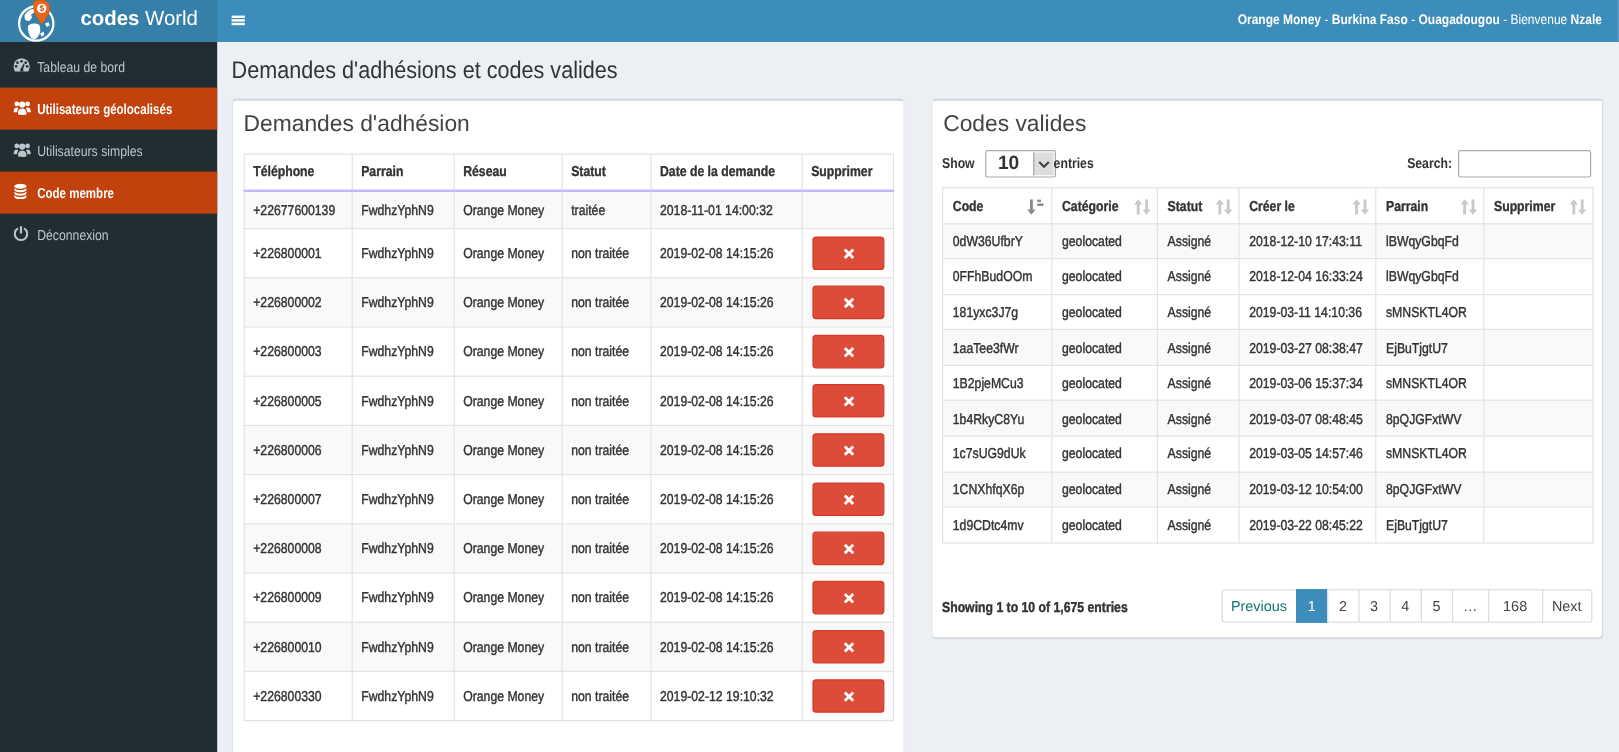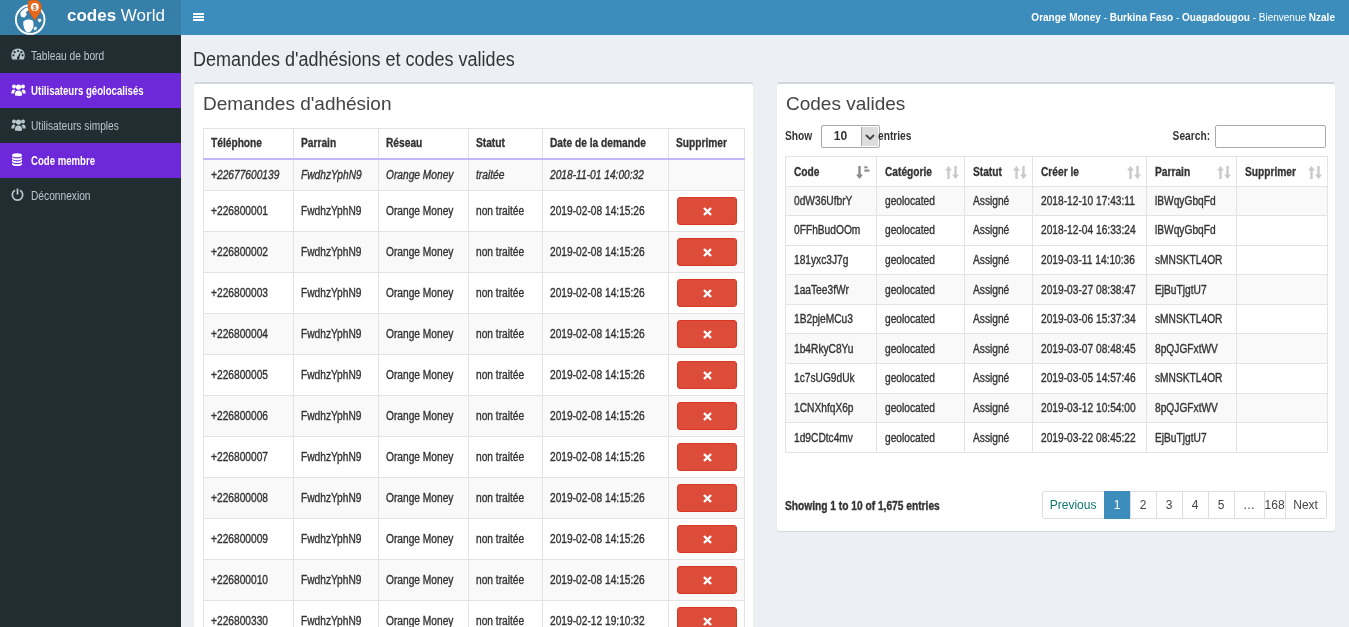--- a/index.html
+++ b/index.html
@@ -13,63 +13,63 @@
 .burger { position:absolute; left:193px; top:12.5px; }
 .burger div { width:11px; height:2.4px; background:#fff; margin-bottom:0.9px; }
 .hdr-right { position:absolute; right:14px; top:0; height:35px; line-height:35px; color:#fff; font-size:11.5px; font-weight:400; white-space:nowrap; transform:scaleX(0.87); transform-origin:100% 50%; }
 .hdr-right b { font-weight:700; }
 
 .sidebar { position:absolute; left:0; top:35px; width:181px; height:592px; background:#222d32; }
 .menu { position:absolute; top:3px; left:0; width:181px; }
 .mi { height:35px; color:#b8c7ce; font-size:12px; white-space:nowrap; position:relative; }
 .mi .ic { position:absolute; left:11px; top:10px; width:14px; height:14px; }
 .mi .tx { position:absolute; left:31px; top:1px; height:35px; line-height:35px; transform:scaleX(0.85); transform-origin:0 50%; }
-.mi.act { background:#6d28d9; color:#fff; font-weight:700; }
+.mi.act { background:#c2410c; color:#fff; font-weight:700; }
 .mi.act .tx { transform:scaleX(0.8); }
 
 .h1title { position:absolute; left:193px; top:45px; font-size:20px; line-height:29px; color:#333; font-weight:400; transform:scaleX(0.90); transform-origin:0 50%; white-space:nowrap; }
 .panel { position:absolute; background:#fff; border-top:2px solid #d2d6de; border-radius:3px; box-shadow:0 1px 1px rgba(0,0,0,0.1); }
 .panel-l { left:194px; top:82px; width:559px; height:580px; }
 .panel-r { left:777px; top:82px; width:558px; height:449px; }
 .ptitle { position:absolute; left:9px; top:8.5px; font-size:19px; color:#444; }
 
 table { border-collapse:collapse; font-size:12px; color:#333; }
 td,th { overflow:hidden; white-space:nowrap; }
 td .t { -webkit-text-stroke:0.35px #333; }
 th .t { -webkit-text-stroke:0.3px #333; }
 .info .t { -webkit-text-stroke:0.35px #333; }
 .tbl-l { position:absolute; left:9px; top:44px; table-layout:fixed; width:541px; }
 .tbl-l th, .tbl-l td { border:1px solid #e3e3e3; padding:0 0 0 7px; }
 .tbl-l th { height:30px; text-align:left; font-weight:700; border-bottom:2px solid #c4b5fd; }
-.tbl-l tr.r1 td { height:32px;font-style:italic; }
+.tbl-l tr.r1 td { height:32px; }
 .tbl-l tr.rb td { height:41px; }
 tr.odd td { background:#f9f9f9; }
 .delbtn { width:60px; height:28px; background:#dd4b39; border:1px solid #d73925; border-radius:3px; margin:0 auto; position:relative; }
 .delbtn svg { position:absolute; left:25px; top:9px; }
 
 .tbl-r { position:absolute; left:8px; top:71.5px; table-layout:fixed; width:542px;padding-left:24px; }
 .tbl-r th, .tbl-r td { border:1px solid #e3e3e3; padding:0 0 0 8px; }
 .tbl-r th { height:30px; text-align:left; font-weight:700; position:relative; padding-top:2px; }
 .tbl-r td { height:29.6px; }
 .sorticon { position:absolute; right:5px; top:9px; }
 
 .showrow { position:absolute; left:8px; top:40.5px; height:23px; font-size:12px; font-weight:700; color:#333; line-height:23px; }
 .selbox { position:absolute; left:36px; top:0; width:59px; height:23px; border:1px solid #a9a9a9; background:#fff; border-radius:2px; }
 .selbox .arr { position:absolute; right:1px; top:1px; bottom:1px; width:17px; background:#ddd; border-left:1px solid #a9a9a9; }
 .selbox .arr svg { position:absolute; left:3px; top:7px; }
-.selbox .val { position:absolute; left:0; top:0; width:37px; text-align:center; line-height:21px; font-size:12px; }
+.selbox .val { position:absolute; left:0; top:0; width:37px; text-align:center; line-height:21px; font-size:16px; }
 .searchlbl { position:absolute; right:125px; top:40.5px; height:23px; line-height:23px; font-size:12px; font-weight:700; color:#333; transform:scaleX(0.85); transform-origin:100% 50%; }
 .searchbox { position:absolute; right:9px; top:40.5px; width:111px; height:23px; border:1px solid #aaa; background:#fff; border-radius:2px; }
 
 .info { position:absolute; left:8px; top:415px; font-size:12px; font-weight:700; color:#333; }
 .pager { position:absolute; right:8.4px; top:406.5px; height:28px; font-size:12px; }
 .pager a { float:left; height:28px; line-height:26px; border:1px solid #ddd; background:#fff; color:#444; margin-left:-1px; text-align:center; }
 .pager a.first { border-radius:3px 0 0 3px; color:#0f766e; width:63px; }
 .pager a.dots { width:31px; }
-.pager a.big { width:22px; }
+.pager a.big { width:46px; }
 .pager a.last { border-radius:0 3px 3px 0; width:42px; }
 .bc { padding:0 !important; }
 .pager a.cur { background:#3c8dbc; border-color:#3c8dbc; color:#fff; }
 .pager a.num { width:27px; }
 </style>
 </head>
 <body>
 <div class="topbar"></div>
 <div class="logoarea">
   <svg width="36" height="35" viewBox="0 0 36 35" style="position:absolute;left:12px;top:0">
@@ -230,34 +230,20 @@
           <td><span class="t">non traitée</span></td>
           <td><span class="t">2019-02-08 14:15:26</span></td>
           <td class="bc">
             <div class="delbtn">
               <svg width="9" height="9" viewBox="0 0 9 9">
                 <path d="M1 1 L8 8 M8 1 L1 8" stroke="#fff" stroke-width="2.4"></path>
               </svg>
             </div>
           </td>
         </tr>
-    <tr class="rb odd">
-          <td><span class="t">+226800004</span></td>
-          <td><span class="t">FwdhzYphN9</span></td>
-          <td><span class="t">Orange Money</span></td>
-          <td><span class="t">non traitée</span></td>
-          <td><span class="t">2019-02-08 14:15:26</span></td>
-          <td class="bc">
-            <div class="delbtn">
-              <svg width="9" height="9" viewBox="0 0 9 9">
-                <path d="M1 1 L8 8 M8 1 L1 8" stroke="#fff" stroke-width="2.4"></path>
-              </svg>
-            </div>
-          </td>
-        </tr>
     <tr class="rb">
           <td><span class="t">+226800005</span></td>
           <td><span class="t">FwdhzYphN9</span></td>
           <td><span class="t">Orange Money</span></td>
           <td><span class="t">non traitée</span></td>
           <td><span class="t">2019-02-08 14:15:26</span></td>
           <td class="bc">
             <div class="delbtn">
               <svg width="9" height="9" viewBox="0 0 9 9">
                 <path d="M1 1 L8 8 M8 1 L1 8" stroke="#fff" stroke-width="2.4"></path>

